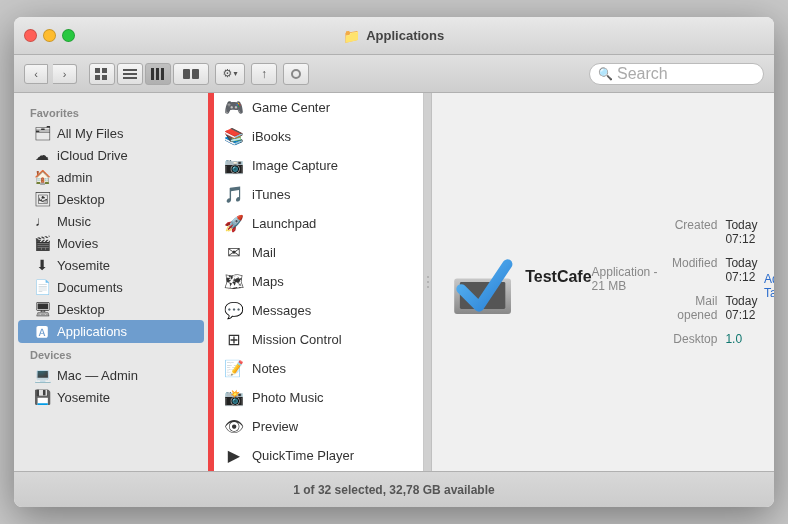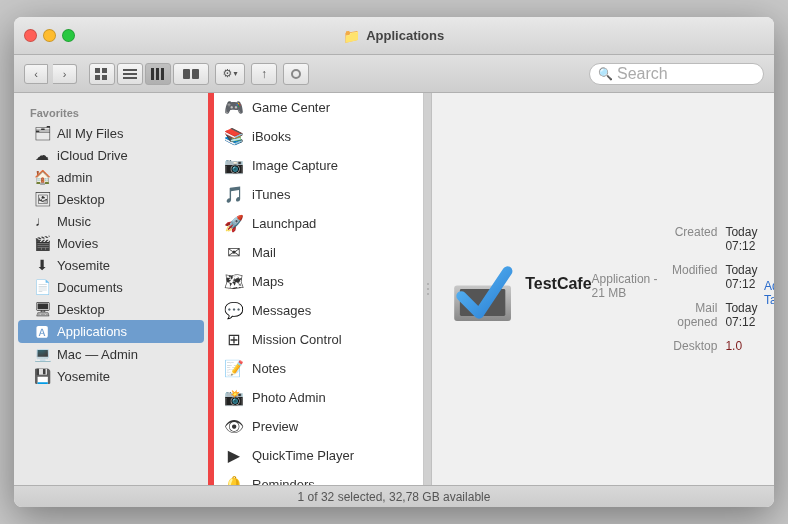--- a/index.html
+++ b/index.html
@@ -293,44 +293,45 @@
     }
     .detail-meta .label {
       text-align: right;
       color: #888;
     }
     .detail-meta .value {
       text-align: left;
       color: #333;
     }
     .detail-meta .value.blue {
-      color: #7f1d1d;
+      color: #0f766e;
     }
     .detail-size {
       font-size: 12px;
       color: #888;
       margin-bottom: 6px;
     }
     .add-tags-link {
       font-size: 12px;
       color: #2b6ccc;
       cursor: pointer;
       margin-top: 8px;
     }
     
     .statusbar {
       background: linear-gradient(to bottom, #d8d8d8, #cccccc);
-      height: 22px;
+      height: 36px;
       border-top: 1px solid #b0b0b0;
       display: flex;
       align-items: center;
       justify-content: center;
       font-size: 12px;
       color: #555;
       flex-shrink: 0;
+      font-weight: bold;
     }
 
     
     .file-list::-webkit-scrollbar,
     .sidebar::-webkit-scrollbar {
       width: 6px;
     }
     .file-list::-webkit-scrollbar-track,
     .sidebar::-webkit-scrollbar-track {
       background: transparent;
@@ -445,20 +446,21 @@
         <span>Documents</span>
       </div>
       <div class="sidebar-item">
         <span class="sidebar-icon">🖥</span>
         <span>Desktop</span>
       </div>
       <div class="sidebar-item active">
         <span class="sidebar-icon">🅰</span>
         <span>Applications</span>
       </div>
+      <div class="sidebar-section-label">Devices</div>
       <div class="sidebar-item">
         <span class="sidebar-icon">💻</span>
         <span>Mac — Admin</span>
       </div>
       <div class="sidebar-item">
         <span class="sidebar-icon">💾</span>
         <span>Yosemite</span>
       </div>
     </div>
 
@@ -498,21 +500,21 @@
       <div class="file-item">
         <span class="file-icon">⊞</span>
         <span class="file-name">Mission Control</span>
       </div>
       <div class="file-item">
         <span class="file-icon">📝</span>
         <span class="file-name">Notes</span>
       </div>
       <div class="file-item">
         <span class="file-icon">📸</span>
-        <span class="file-name">Photo Admin</span>
+        <span class="file-name">Photo Music</span>
       </div>
       <div class="file-item">
         <span class="file-icon">👁</span>
         <span class="file-name">Preview</span>
       </div>
       <div class="file-item">
         <span class="file-icon">▶</span>
         <span class="file-name">QuickTime Player</span>
       </div>
       <div class="file-item">

